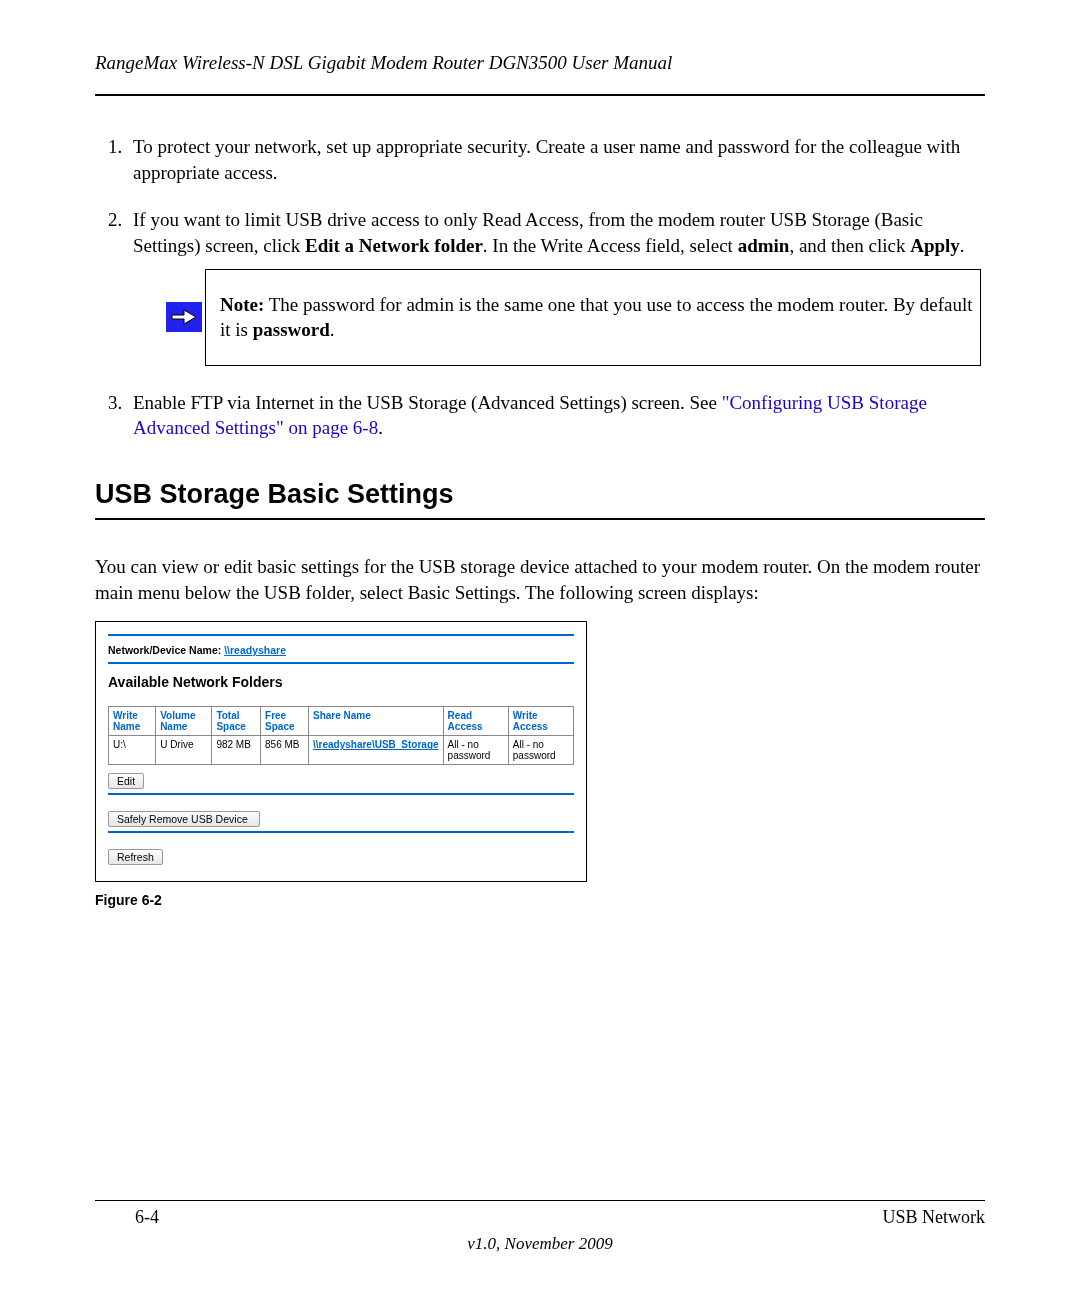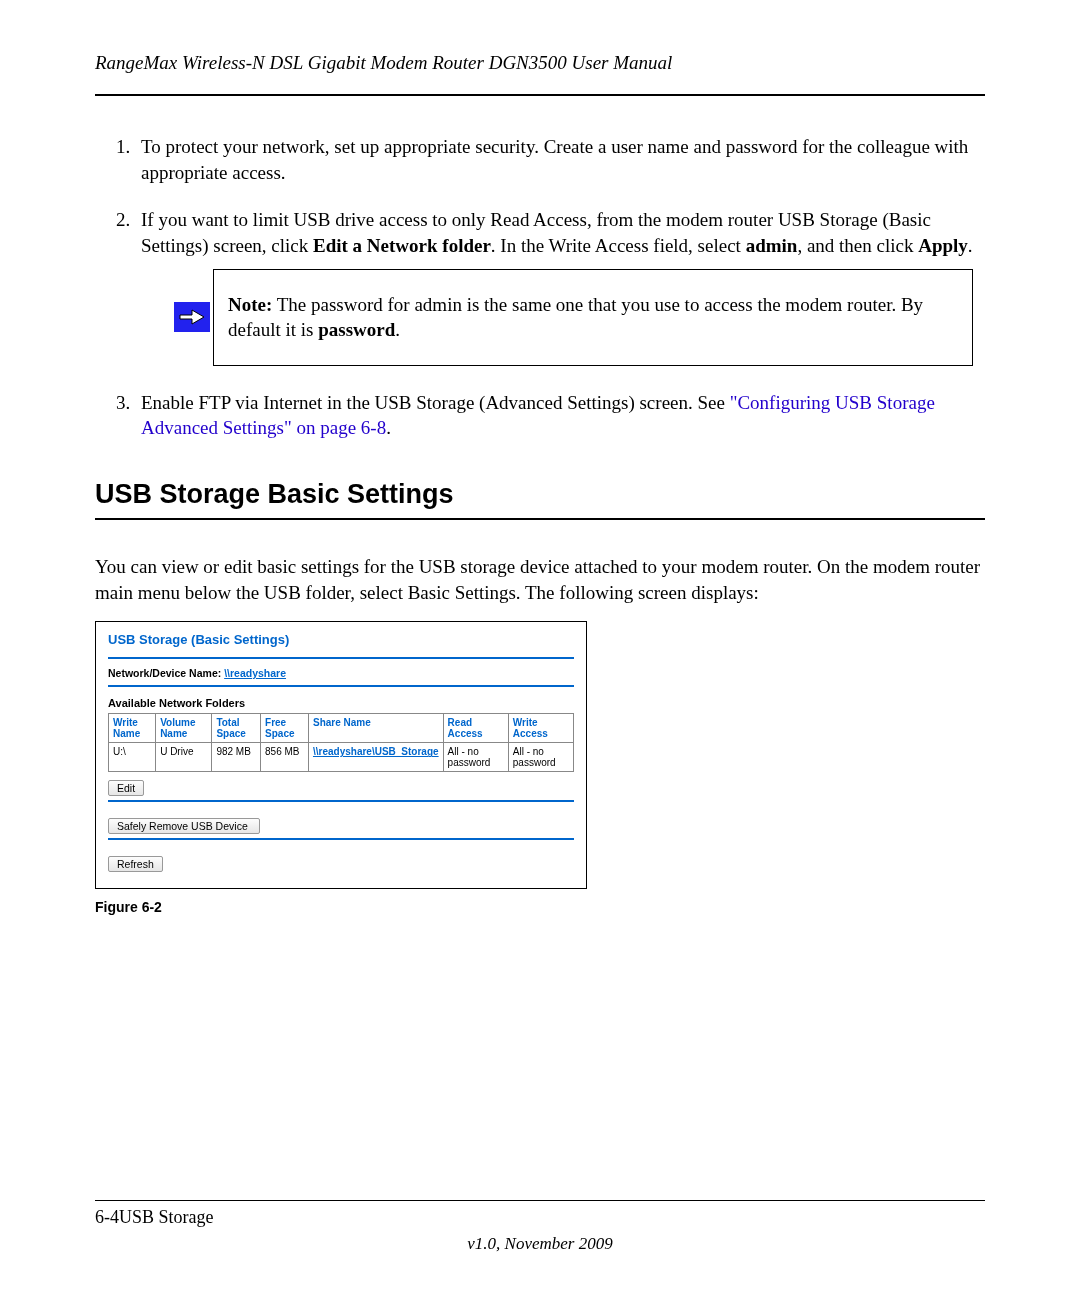--- a/index.html
+++ b/index.html
@@ -22,21 +22,21 @@
     padding-bottom: 20px;
   }
   .header-text {
     font-style: italic;
     font-size: 19px;
   }
   .content {
     margin-top: 38px;
   }
   ol.steps {
-    margin: 12px;
+    margin: 4px;
     padding-left: 28px;
   }
   ol.steps > li {
     margin-bottom: 22px;
     line-height: 1.35;
     padding-left: 6px;
   }
   .bold { font-weight: bold; }
   .note-row {
     display: flex;
@@ -113,22 +113,22 @@
     font-size: 10.5px;
     margin: 6px 0 6px 0;
   }
   .ss-ndname .blue-underline {
     color: #0066cc;
     text-decoration: underline;
     font-weight: bold;
   }
   .ss-subhead {
     font-weight: bold;
-    font-size: 11px;
-    margin: 10px 0 4px 0;
+    font-size: 14px;
+    margin: 10px 0 16px 0;
   }
   table.ss-table {
     border-collapse: collapse;
     width: 100%;
     font-size: 10px;
   }
   table.ss-table th, table.ss-table td {
     border: 1px solid #888;
     padding: 3px 4px;
     text-align: left;
@@ -167,22 +167,23 @@
     left: 95px;
     right: 95px;
     bottom: 42px;
   }
   .footer-rule {
     border-top: 1.5px solid #000;
     margin-bottom: 6px;
   }
   .footer-row {
     display: flex;
-    justify-content: flex-start;
+    justify-content: space-between;
     font-size: 18px;
+    margin-left: 40px;
   }
   .footer-version {
     text-align: center;
     font-style: italic;
     font-size: 17px;
     margin-top: 6px;
   }
 </style>
 </head>
 <body>
@@ -218,21 +219,20 @@
         <span>Enable FTP via Internet in the USB Storage (Advanced Settings) screen. See </span><span class="link">"Configuring USB Storage Advanced Settings" on page 6-8</span><span>.</span>
       </li>
     </ol>
 
     <h2 class="section-title">USB Storage Basic Settings</h2>
     <hr class="section-rule">
 
     <div class="para">You can view or edit basic settings for the USB storage device attached to your modem router. On the modem router main menu below the USB folder, select Basic Settings. The following screen displays:</div>
 
     <div class="screenshot">
-      <div class="ss-title">USB Storage (Basic Settings)</div>
       <hr class="ss-hr">
       <div class="ss-ndname">
         <span>Network/Device Name: </span><span class="blue-underline">\\readyshare</span>
       </div>
       <hr class="ss-hr">
       <div class="ss-subhead">Available Network Folders</div>
 
       <table class="ss-table">
         <tbody>
             <tr>
@@ -263,18 +263,18 @@
       <button class="ss-btn">Refresh</button>
     </div>
 
     <div class="fig-caption">Figure 6-2</div>
   </div>
 
   <div class="footer">
     <div class="footer-rule"></div>
     <div class="footer-row">
       <span>6-4</span>
-      <span>USB Storage</span>
+      <span>USB Network</span>
     </div>
     <div class="footer-version">v1.0, November 2009</div>
   </div>
 
 </div>
 
 </body></html>

